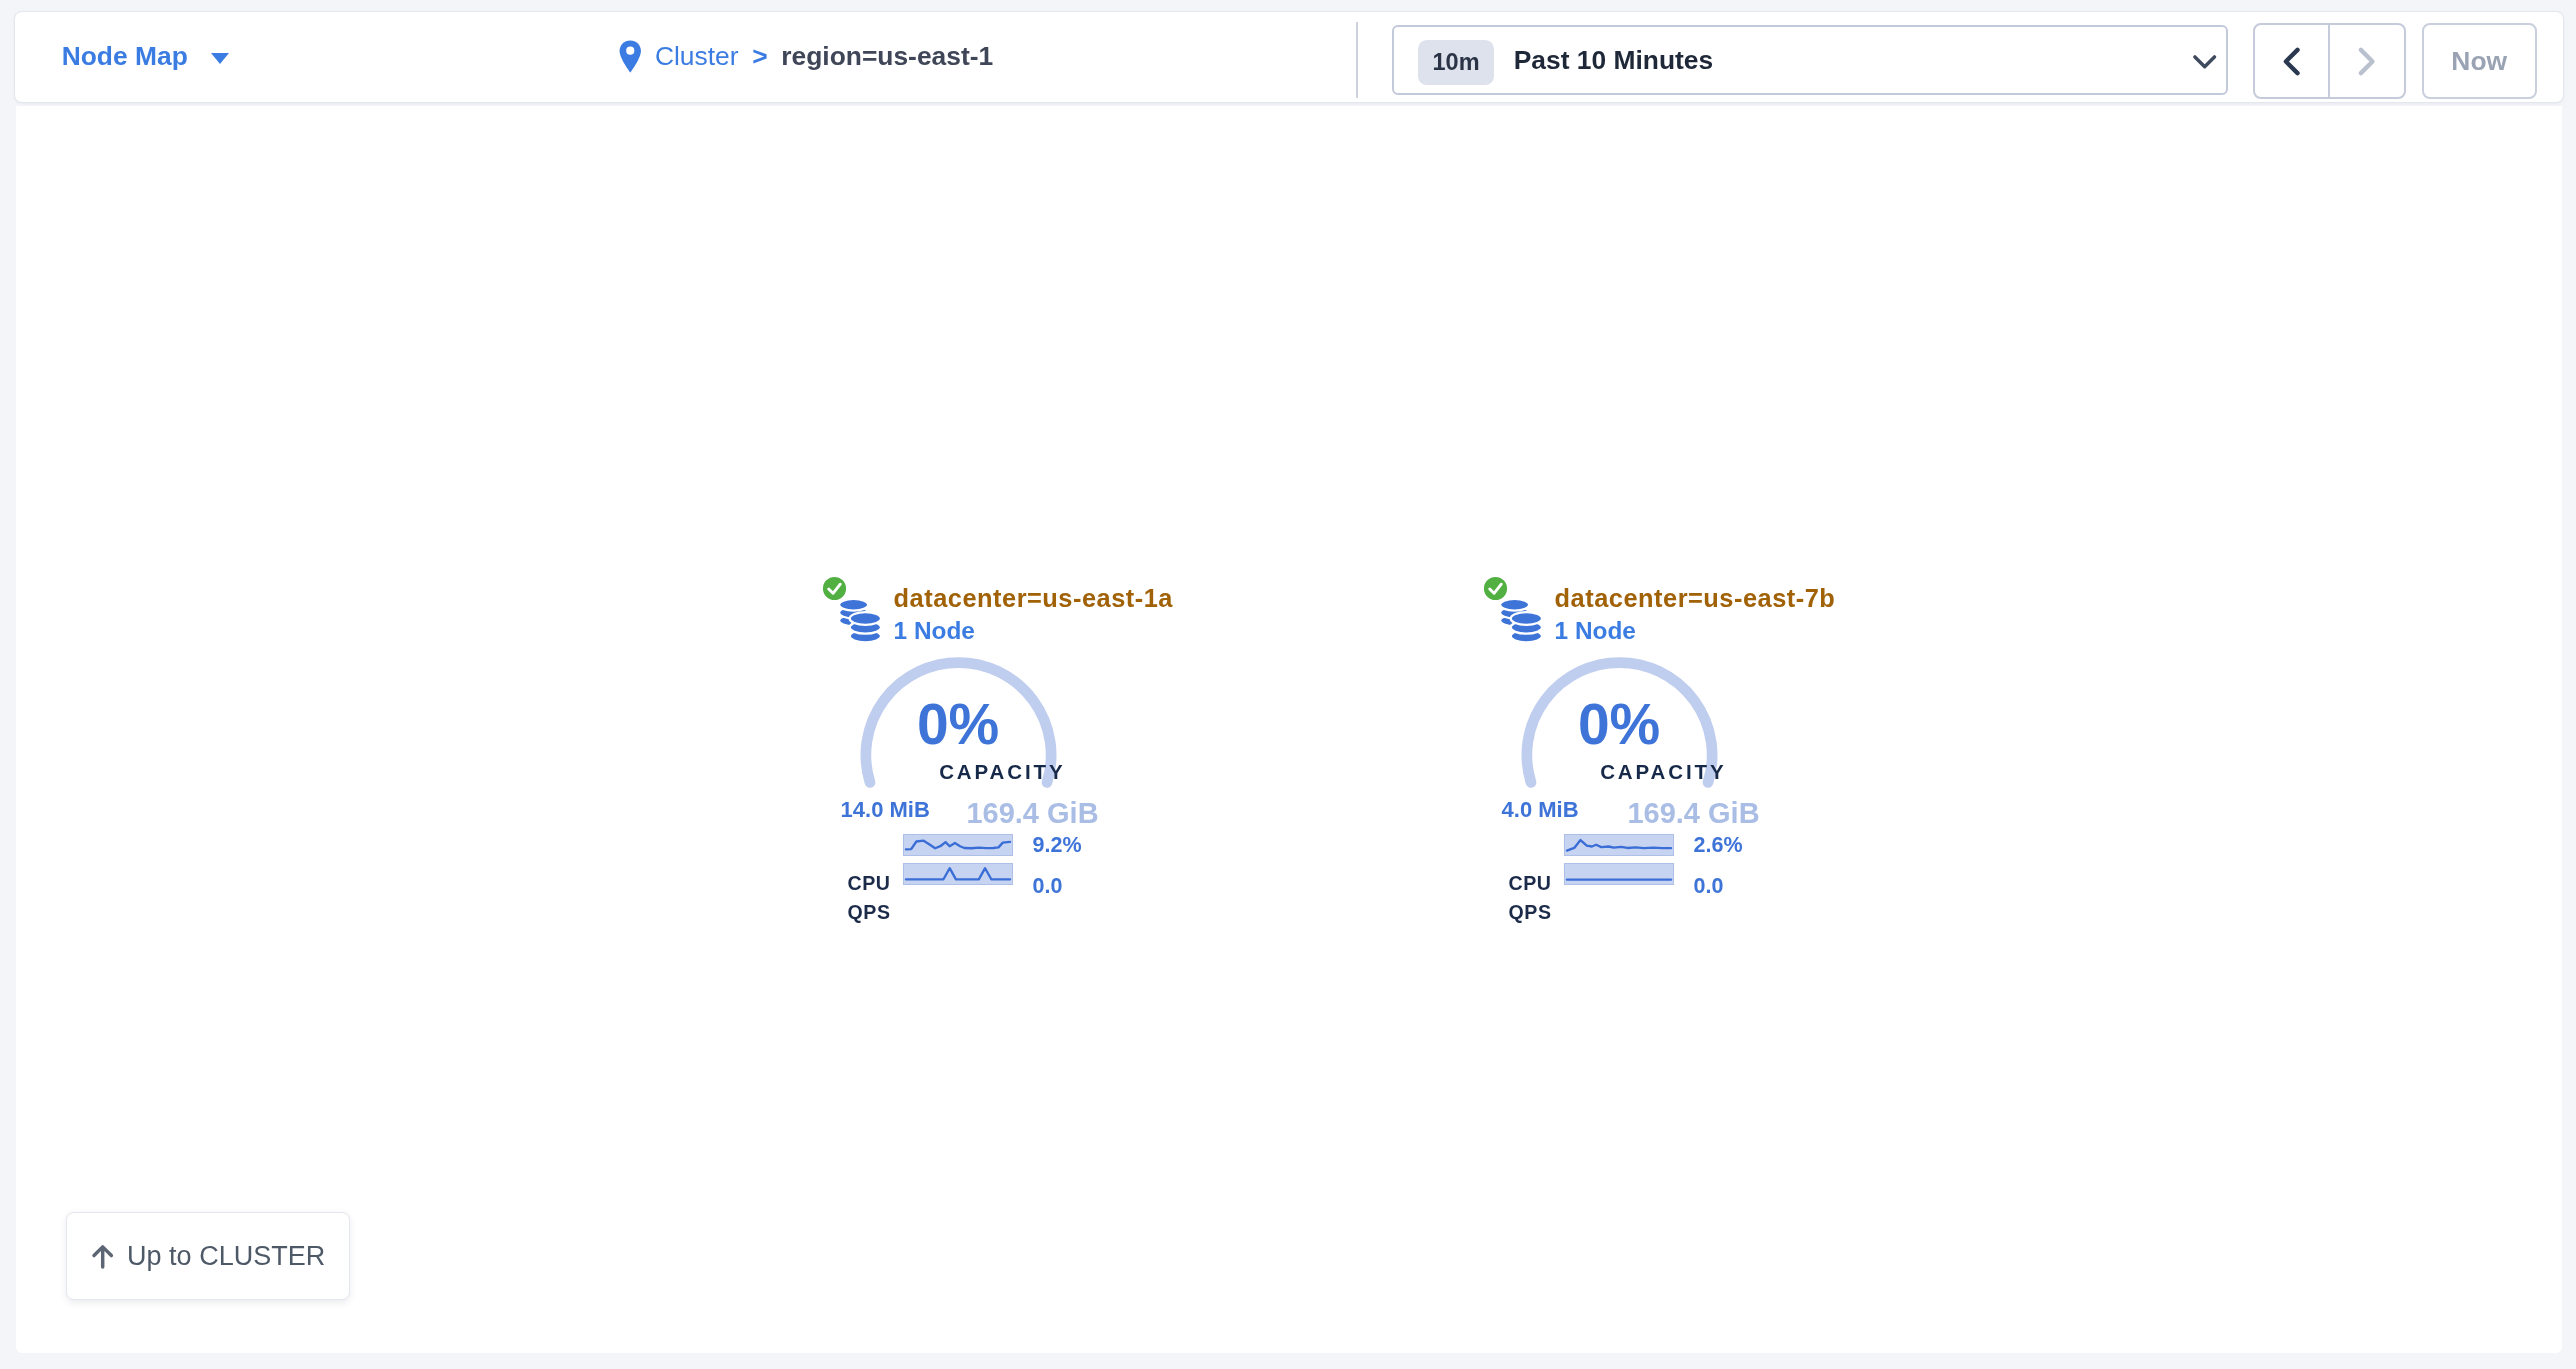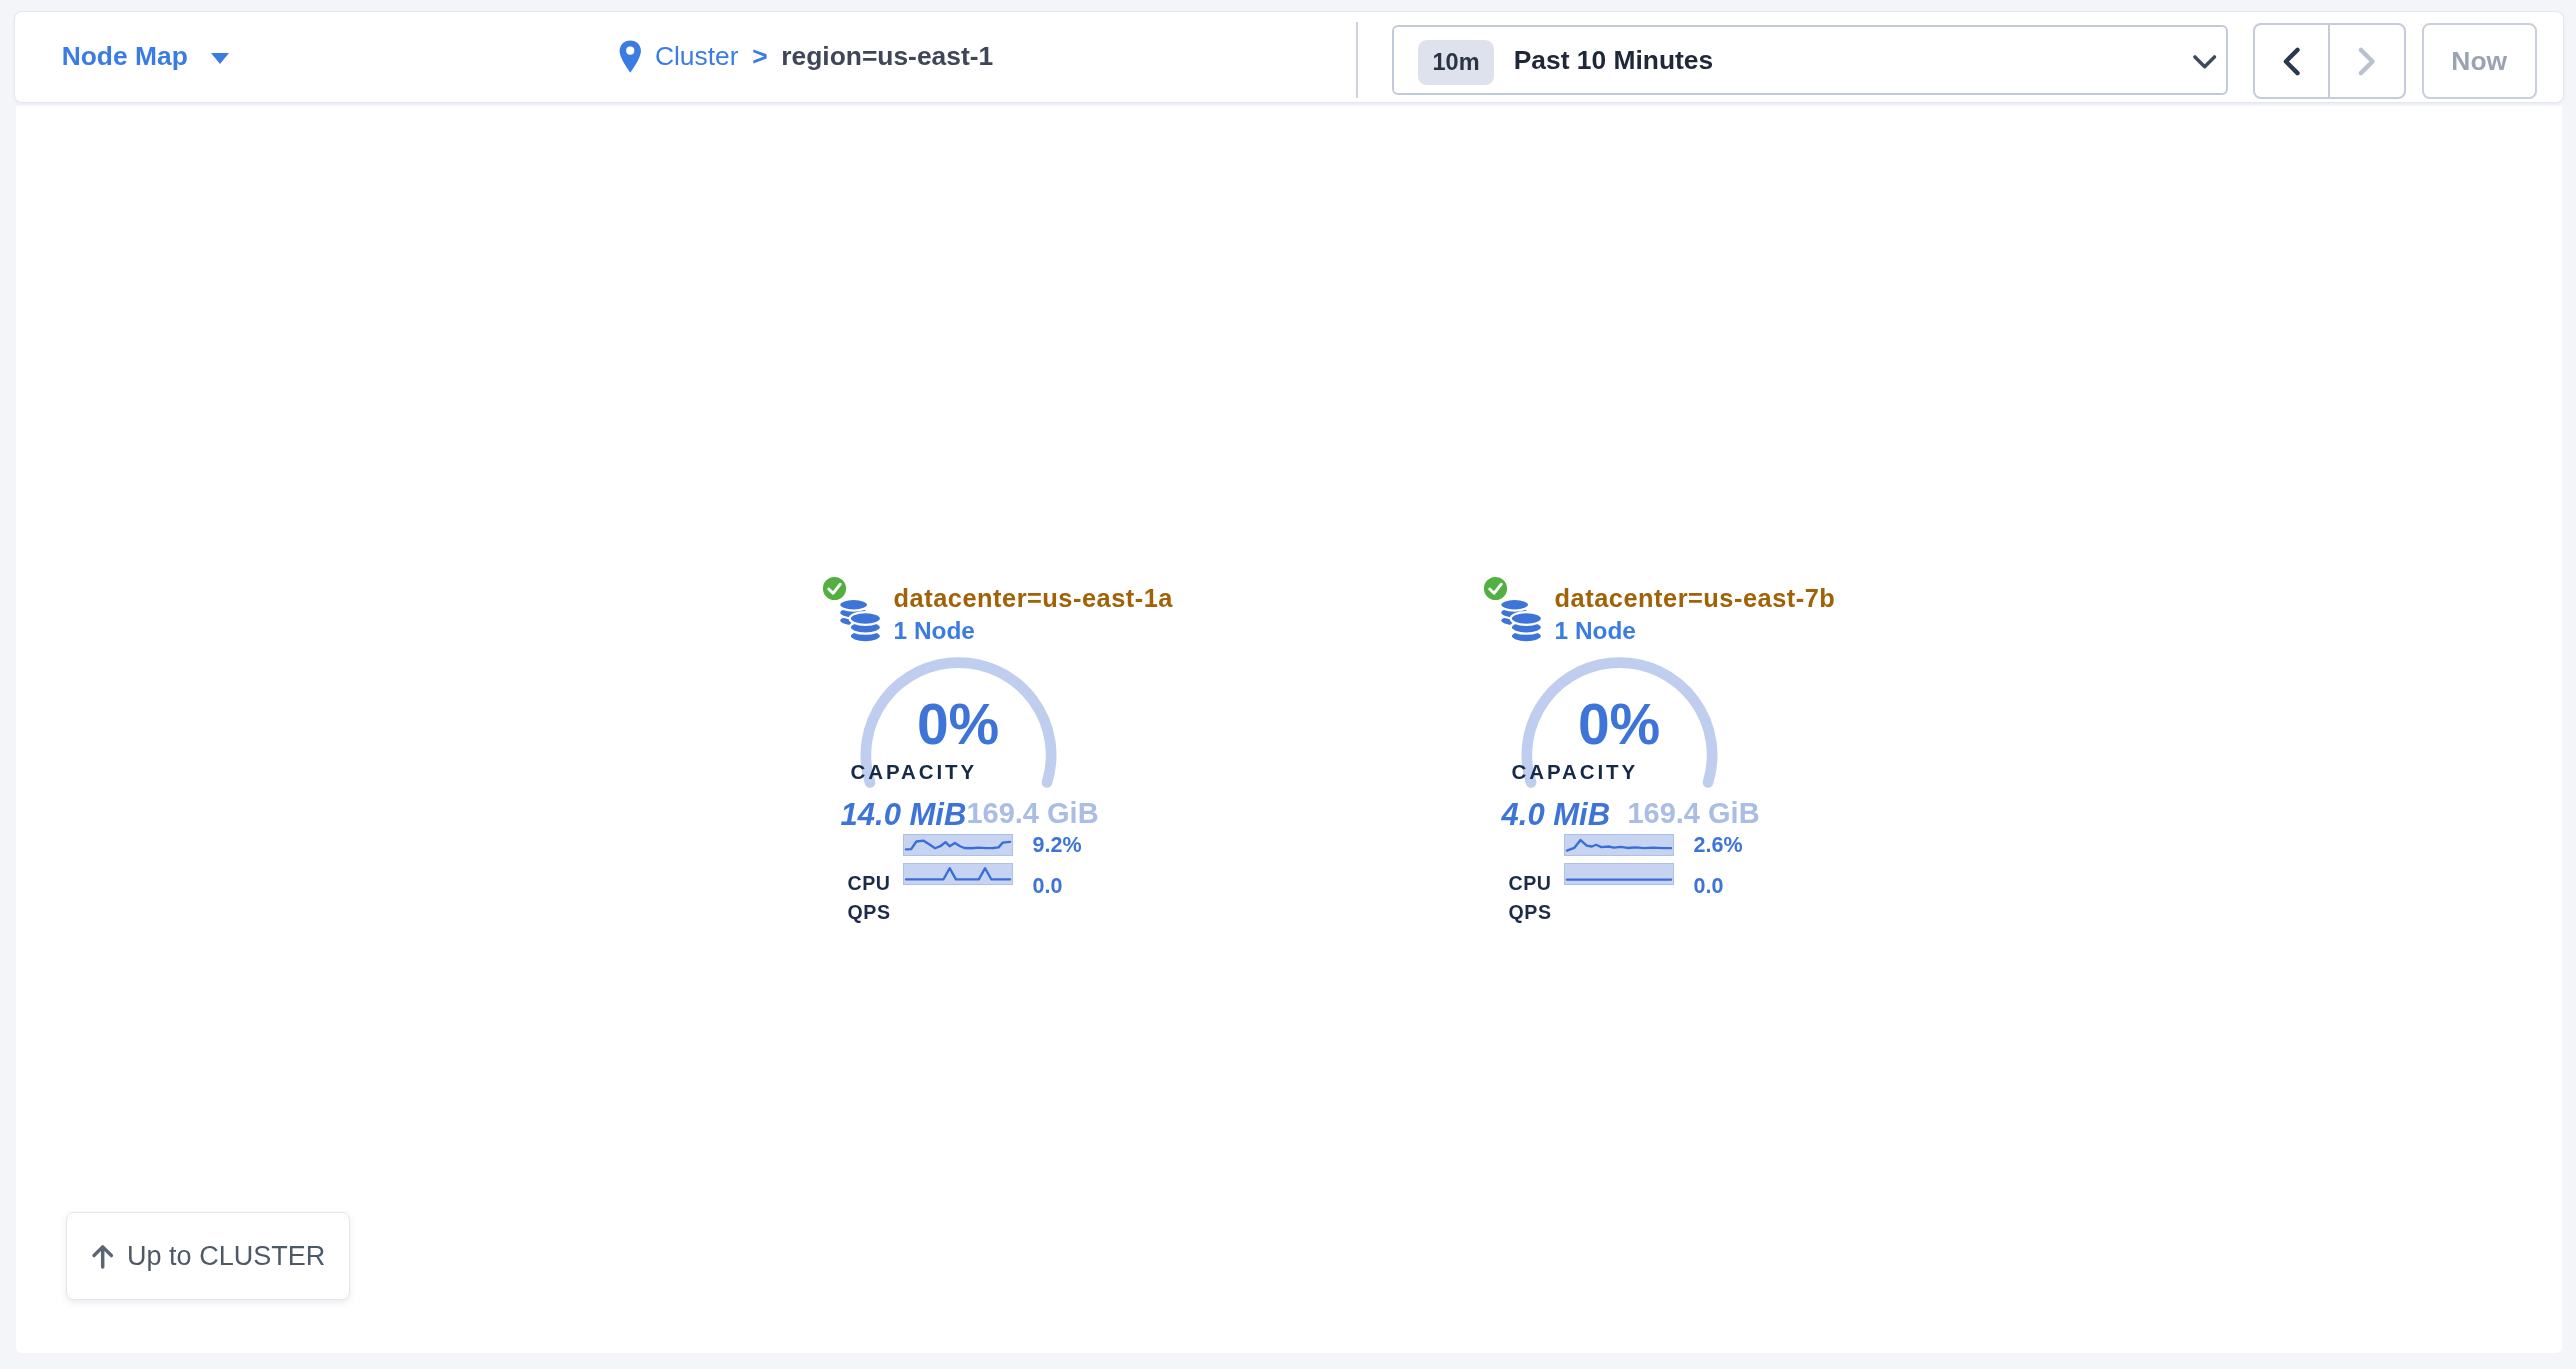--- a/index.html
+++ b/index.html
@@ -80,25 +80,25 @@
   .loc-nodes {
     position:absolute; left:102px; top:45px; font-size:24.4px; font-weight:700;
     color:#3b7ce2; text-decoration:none;
   }
   .gauge-svg { position:absolute; left:59px; top:78px; }
   .gauge-pct {
     position:absolute; left:59px; top:119px; width:215px; text-align:center;
     font-size:57px; font-weight:700; color:#3e74d8;
   }
   .gauge-cap {
-    position:absolute; left:59px; top:188px; width:215px; text-align:left;
+    position:absolute; left:59px; top:188px; width:215px; text-align:right;
     font-size:20.5px; font-weight:700; color:#172949; letter-spacing:2.9px;
   }
   .cap-used {
-    position:absolute; left:49px; top:225px; font-size:31px; font-weight:600; color:#3e74d8;font-style:italic;
+    position:absolute; left:49px; top:225px; font-size:22px; font-weight:600; color:#3e74d8;
   }
   .cap-total {
     position:absolute; left:156px; top:225px; width:151px; text-align:right;
     font-size:29px; font-weight:600; color:#a9bde5;
   }
   .metric-label {
     position:absolute; left:56px; width:54px; font-size:19.6px; font-weight:700;
     color:#1c2b4a; letter-spacing:0.5px;margin-top:36px;
   }
   .metric-value { position:absolute; left:241px; font-size:21.5px; font-weight:700; color:#3e74d8; }

